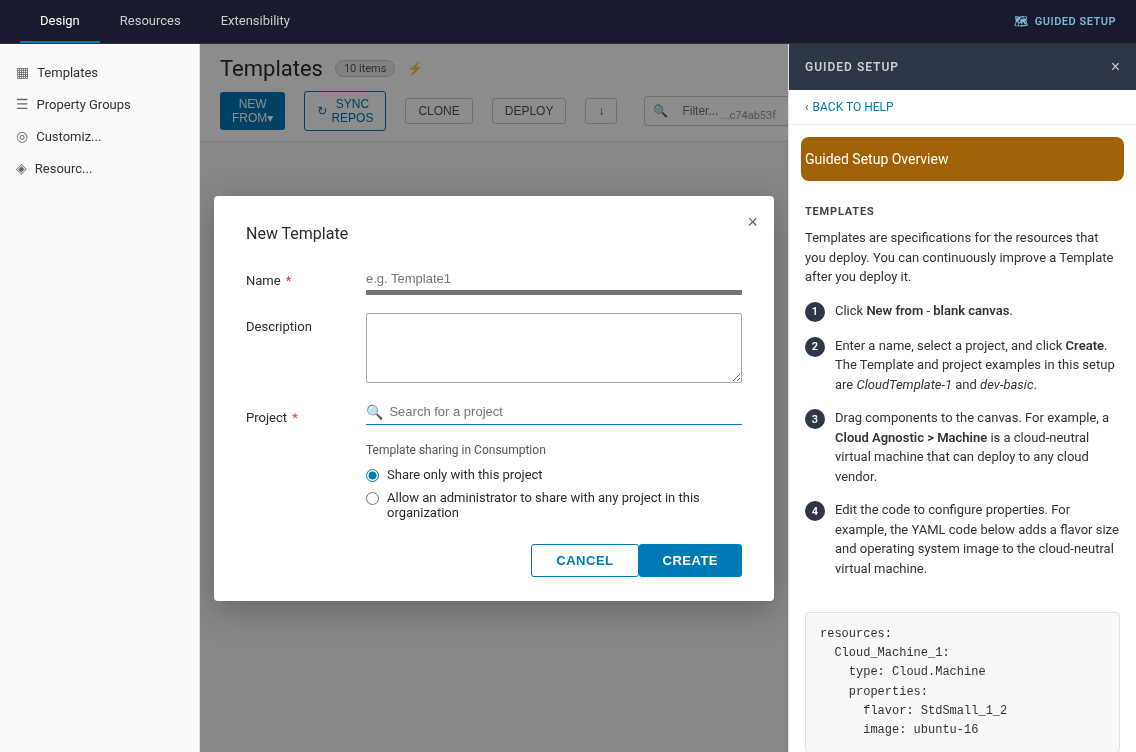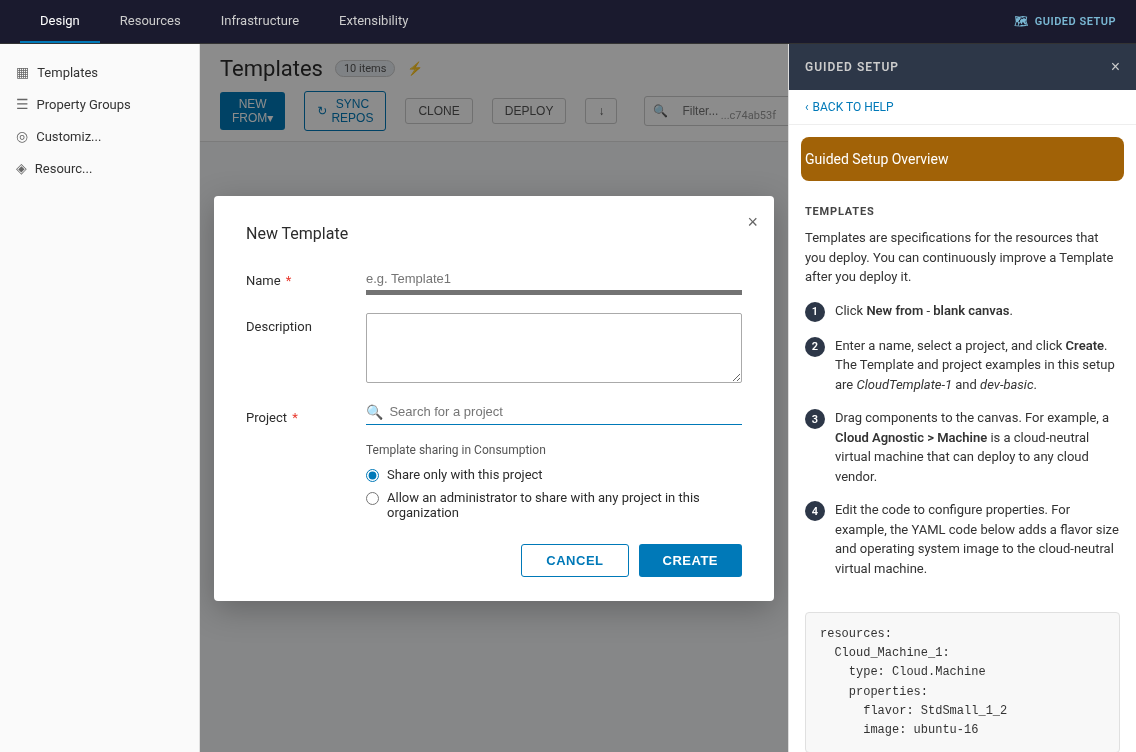--- a/index.html
+++ b/index.html
@@ -275,21 +275,21 @@
     }
     .radio-row input[type=radio] {
       margin-top: 2px;
       accent-color: #0079b8;
     }
 
     
     .modal-footer {
       display: flex;
       justify-content: flex-end;
-      gap: 10px;
+      gap: 0;
       margin-top: 8px;
     }
     .btn-cancel {
       background: #fff;
       color: #0079b8;
       border: 1px solid #0079b8;
       padding: 8px 24px;
       border-radius: 3px;
       font-size: 13px;
       cursor: pointer;
@@ -428,21 +428,20 @@
       text-align: center;
     }
   </style>
 </head>
 <body>
 
 <div class="top-nav">
   <div class="top-nav-tabs">
     <div class="top-nav-tab active">Design</div>
     <div class="top-nav-tab">Resources</div>
-    <div class="top-nav-tab">Infrastructure</div>
     <div class="top-nav-tab">Extensibility</div>
   </div>
   <div class="guided-setup-btn">
     <span>🗺</span>
     <span>GUIDED SETUP</span>
   </div>
 </div>
 
 <div class="main-layout">
 

